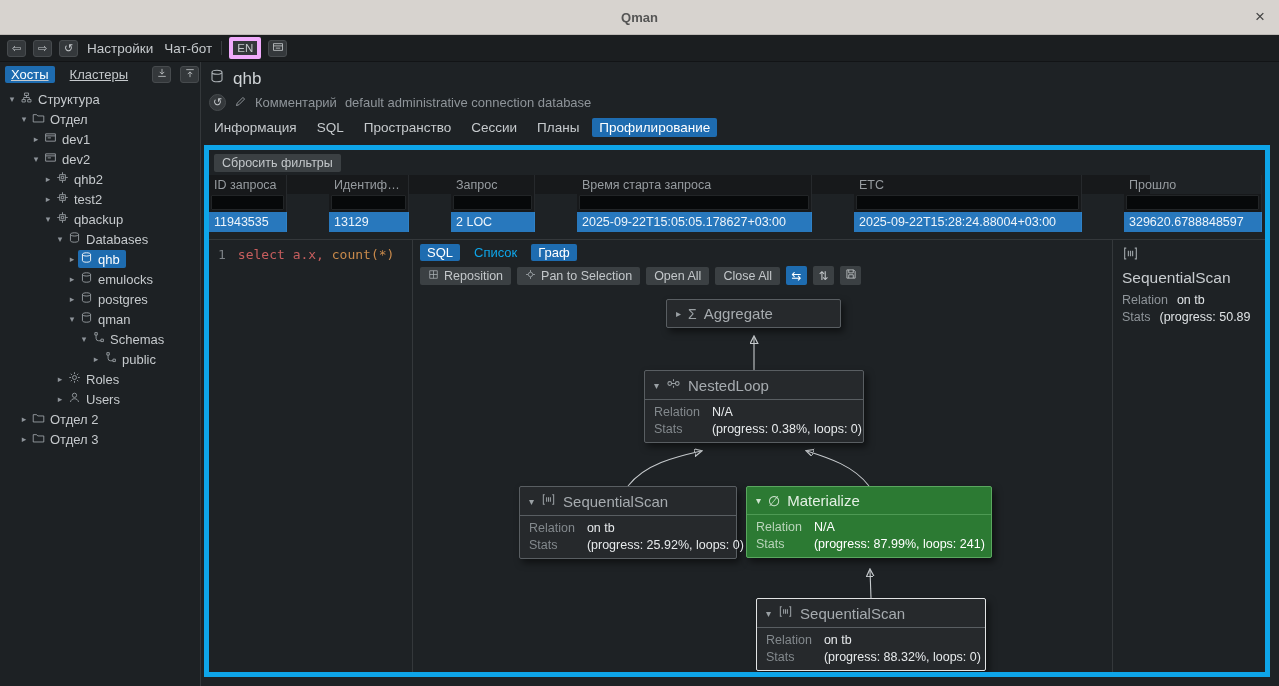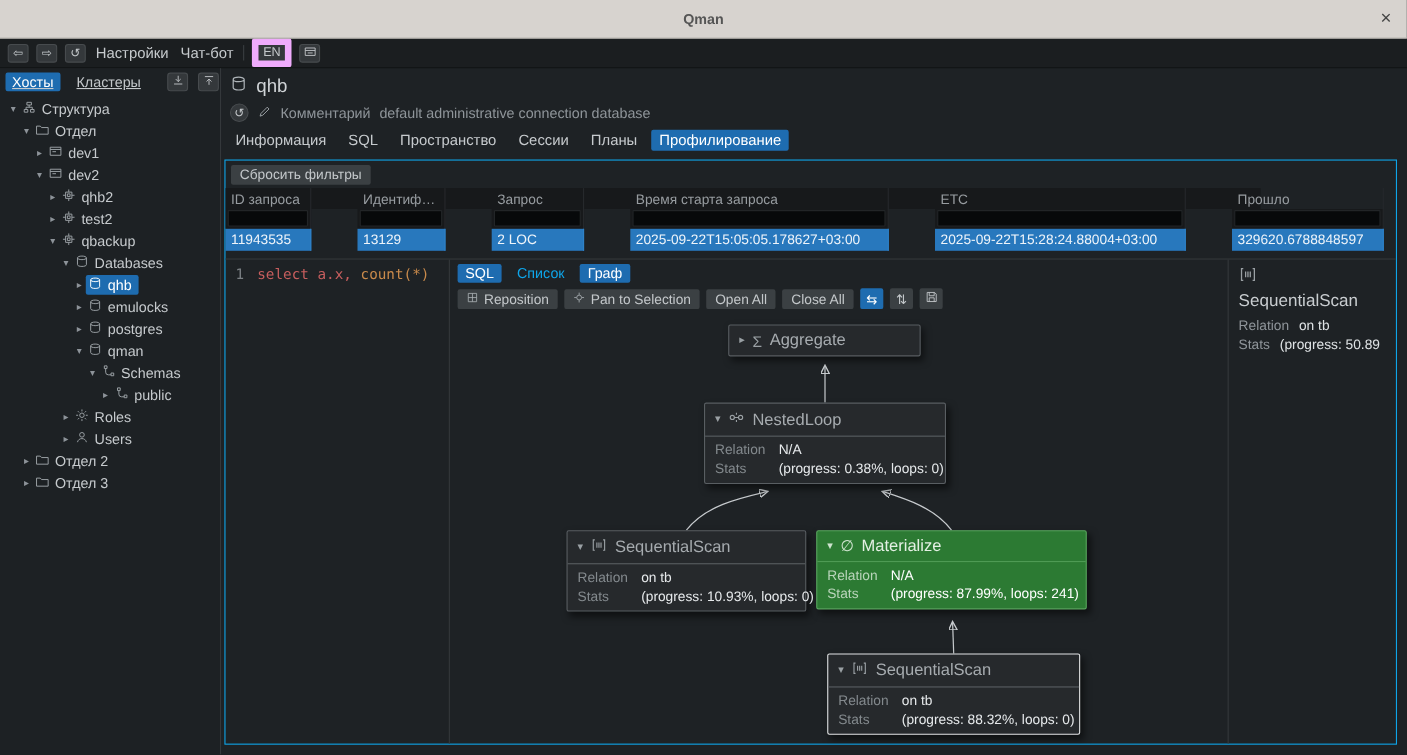--- a/index.html
+++ b/index.html
@@ -13,21 +13,21 @@
   .titlebar .title { color:#555; font-weight:bold; font-size:13px; }
   .titlebar .close { position:absolute; right:14px; top:8px; color:#444; font-size:17px; line-height:17px; cursor:default; }
 
   
   .topbar { height:27px; background:#1b1e20; border-bottom:1px solid #121416; display:flex; align-items:center;
             gap:7px; padding:0 7px; flex:0 0 auto; }
   .sqbtn { min-width:19px; height:17px; background:#34383b; border:1px solid #474b4e; border-radius:3px;
            color:#c3c7ca; font-size:11px; display:flex; align-items:center; justify-content:center; padding:0 2px; }
   .topbar .txtbtn { color:#c6cacd; font-size:13.5px; padding:0 2px; }
   .sep { width:1px; height:14px; background:#3a3e41; }
-  .langbtn { background:#34383b; border:6px solid #f0abfc; border-radius:2px; color:#c3c7ca; font-size:11.5px; padding:1px 4px; }
+  .langbtn { background:#34383b; border:4px solid #f0abfc; border-radius:2px; color:#c3c7ca; font-size:11.5px; padding:1px 4px; }
   .icbtn svg, .sqbtn svg { width:12px; height:12px; }
 
   .body { flex:1; display:flex; min-height:0; }
 
   
   .sidebar { width:201px; flex:0 0 auto; background:#1d2124; border-right:1px solid #34383b; display:flex; flex-direction:column; }
   .side-tabs { height:24px; display:flex; align-items:center; gap:9px; padding:0 5px; flex:0 0 auto;text-decoration:underline; }
   .stab { font-size:13px; color:#c3c7ca; padding:1px 6px; border-radius:2px; }
   .stab.active { background:#1e6cb0; color:#fff; }
   .side-tabs .spacer { flex:1; }
@@ -45,21 +45,21 @@
   .db-header { display:flex; align-items:center; gap:8px; padding:6px 10px 2px 8px; color:#cfd3d6; font-size:17px; }
   .db-header svg { width:16px; height:16px; color:#aeb4b8; }
   .comment-row { display:flex; align-items:center; gap:8px; padding:3px 10px 5px 8px; color:#8f959a; font-size:13px; }
   .undo-circle { width:17px; height:17px; border-radius:50%; background:#34383b; border:1px solid #474b4e; color:#c3c7ca;
                  font-size:11px; display:flex; align-items:center; justify-content:center; }
   .pencil svg { width:13px; height:13px; color:#9aa0a4; }
   .main-tabs { display:flex; gap:6px; padding:2px 8px 8px 6px; font-size:13.5px; }
   .mtab { color:#c6cacd; padding:2px 7px; border-radius:2px; }
   .mtab.active { background:#1e6cb0; color:#fff; }
 
-  .panel { flex:1; margin:0 9px 9px 3px; border:1px solid #0ea5e9; display:flex; flex-direction:column; min-height:0; background:#1e2225; }
+  .panel { flex:1; margin:0 9px 9px 3px; border:5px solid #0ea5e9; display:flex; flex-direction:column; min-height:0; background:#1e2225; }
   .reset-row { padding:4px 5px 3px; flex:0 0 auto; }
   .btn { display:inline-flex; align-items:center; gap:5px; background:#3b4043; color:#c3c7ca; font-size:12.5px;
          padding:2px 8px; border-radius:2px; border:none; }
   .qtable { width:941px; flex:0 0 auto; font-size:12.5px; }
   .trowgrid { display:grid; grid-template-columns:78px 80px 84px 235px 228px 138px 98px;gap:42px; }
   .thead { background:#17191b; }
   .thead > div { color:#979ca0; padding:3px 5px 2px; border-right:1px solid #26292c; white-space:nowrap; overflow:hidden; }
   .tfilters > div { padding:1px 2px 2px; background:#17191b; border-right:1px solid #26292c; }
   .tfilters input { width:100%; height:15px; background:#07090a; border:1px solid #222527; border-radius:1px; color:#ccc; }
   .trow > div { background:#2878bd; color:#eef4fa; padding:3px 5px; white-space:nowrap; overflow:hidden; border-right:1px solid #2højre; border-right:1px solid #2f82c7; }
@@ -460,21 +460,21 @@
                     <span class="ncaret">▾</span>
                     <span><svg viewBox="0 0 16 16">
                         <path d="M4 3H2.5v10H4M12 3h1.5v10H12M6 5.5v5M8 5.5v5M10 5.5v5"></path>
                       </svg></span>
                     <span>SequentialScan</span>
                   </div>
                 <div class="node-body">
                   <span class="nlabel">Relation</span>
                     <span class="nvalue">on tb</span>
                   <span class="nlabel">Stats</span>
-                    <span class="nvalue">(progress: 10.93%, loops: 0)</span>
+                    <span class="nvalue">(progress: 25.92%, loops: 0)</span>
                 </div>
               </div>
 
               <div class="node green" style="left:333px;top:196px;width:246px;">
                 <div class="node-header">
                     <span class="ncaret">▾</span>
                     <span class="nicon">∅</span>
                     <span>Materialize</span>
                   </div>
                 <div class="node-body">

